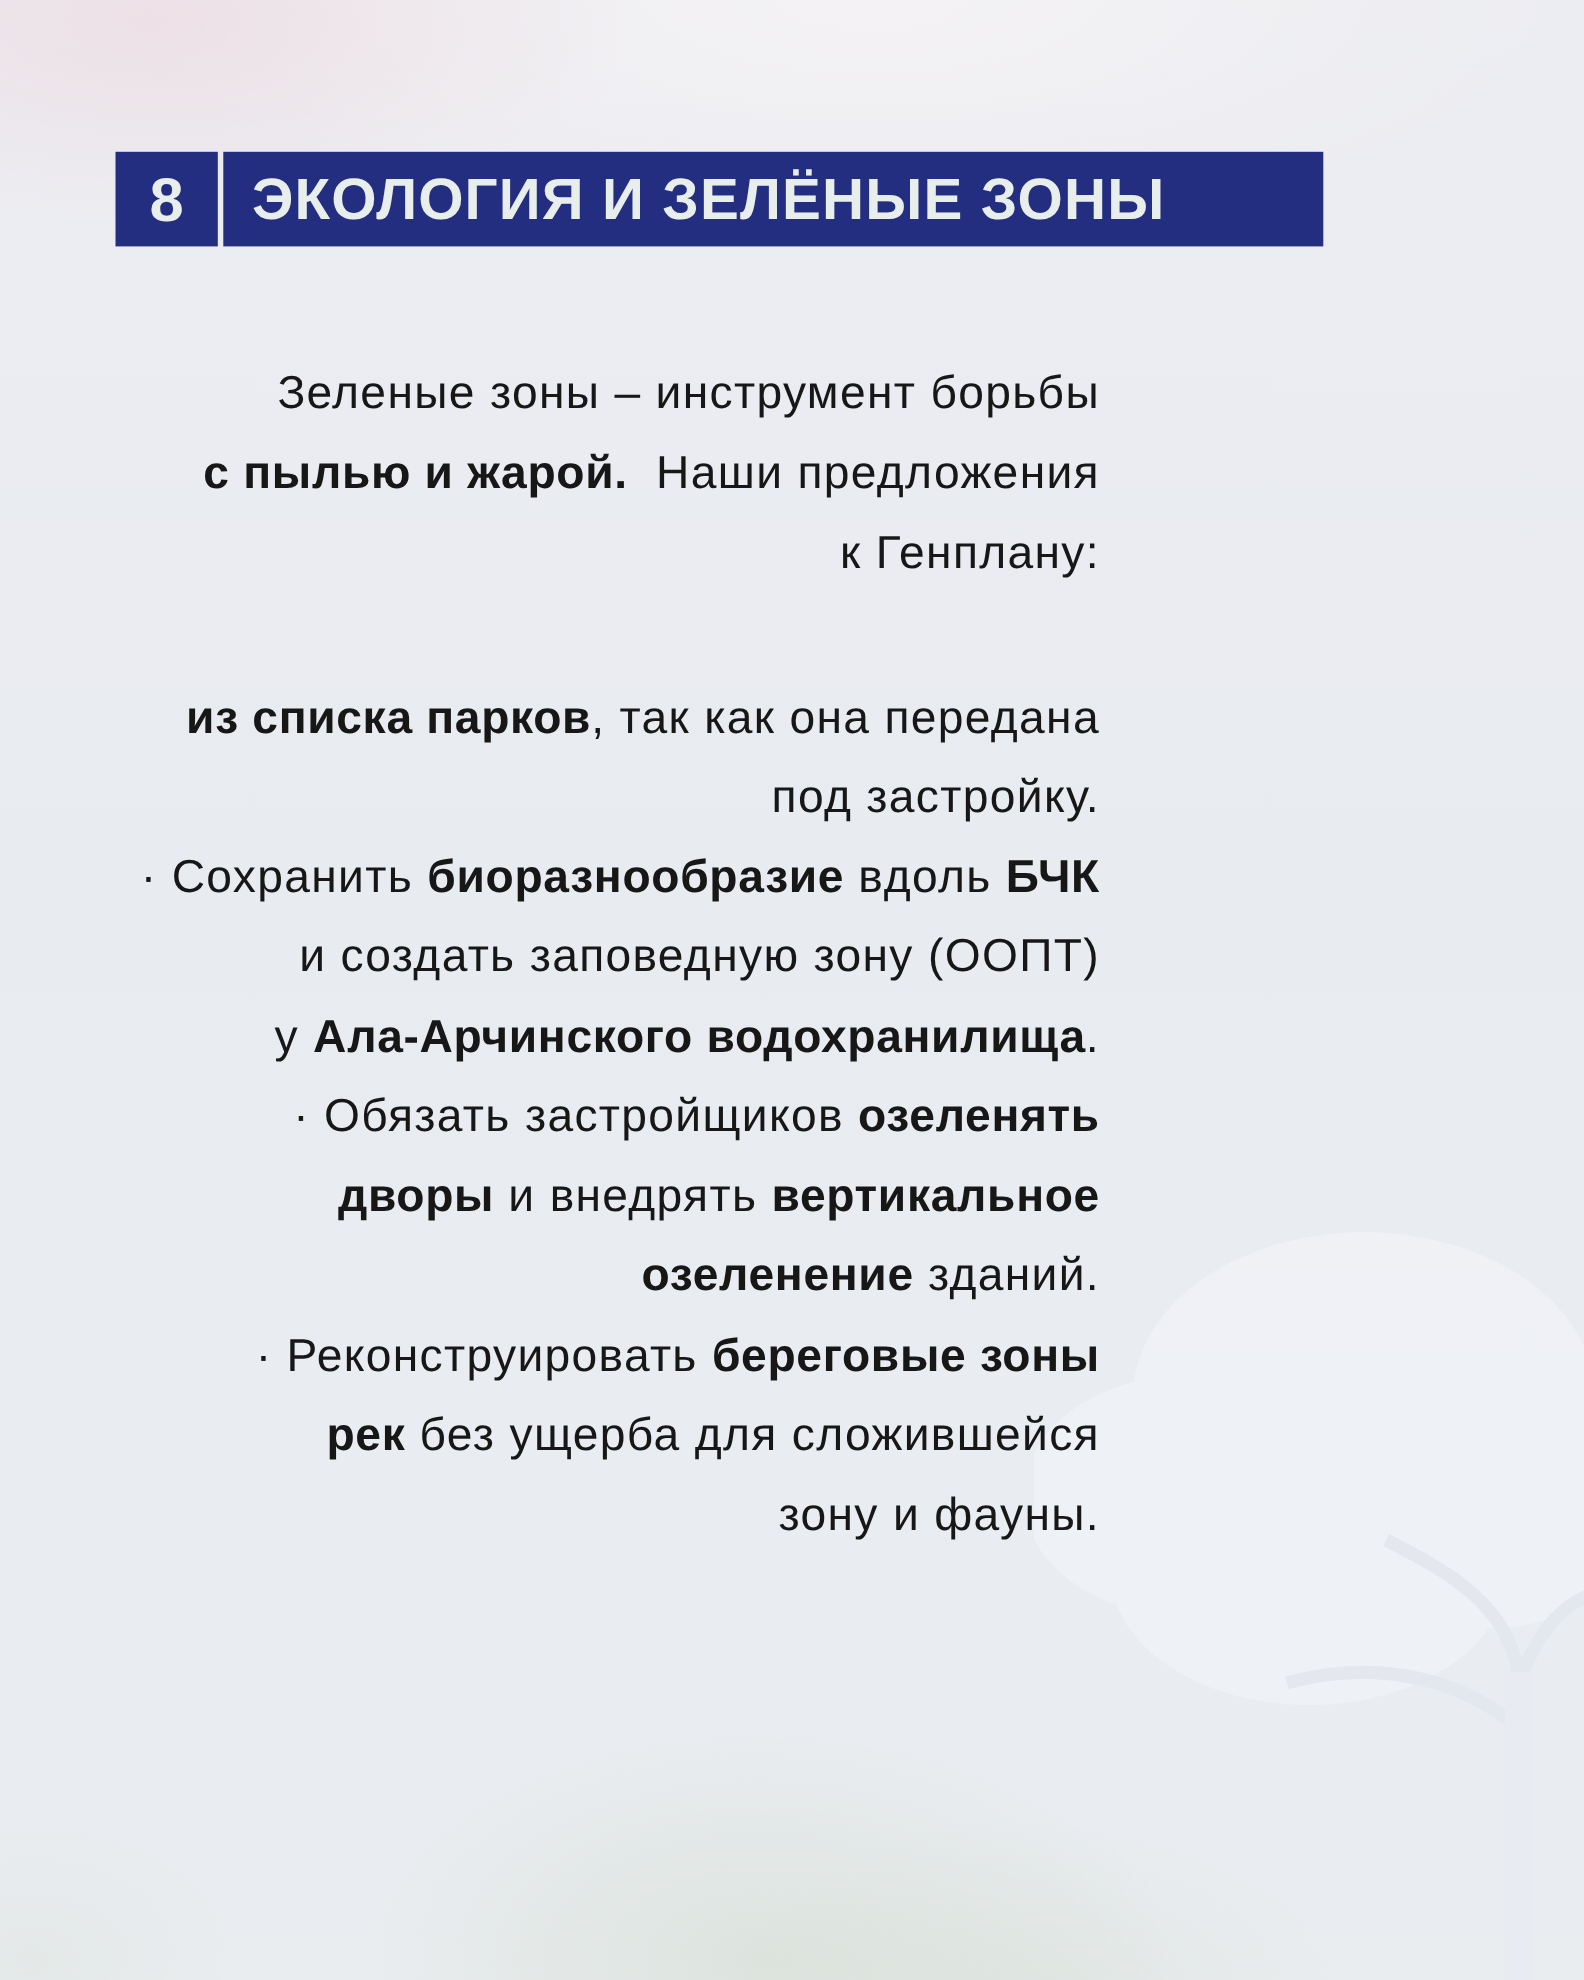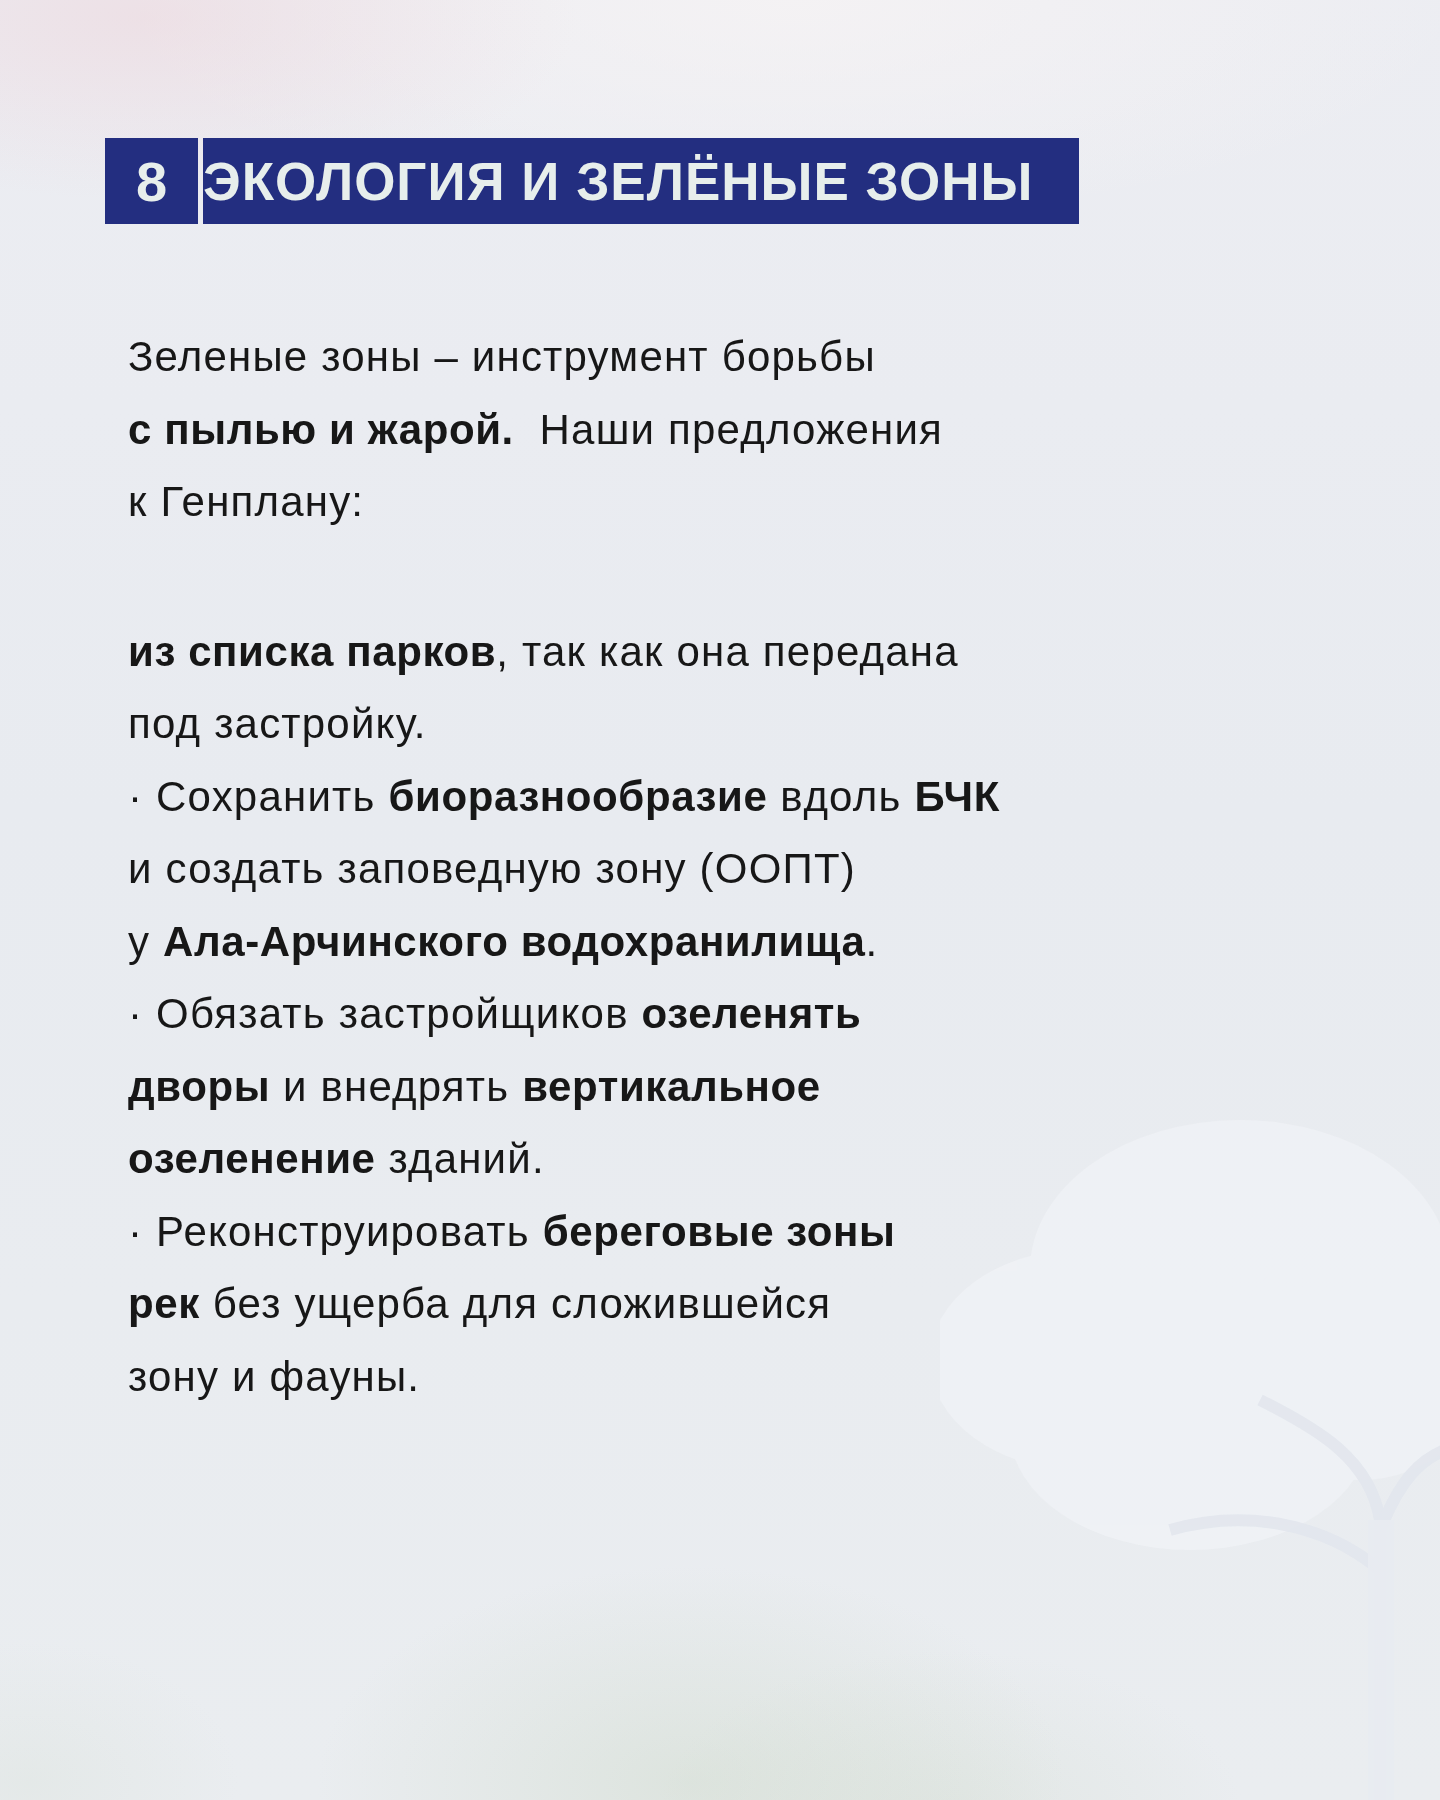--- a/index.html
+++ b/index.html
@@ -19,31 +19,31 @@
   .bg-art{position:absolute;left:940px;top:1100px;width:520px;height:720px;pointer-events:none;}
   
   .header{position:absolute;left:105px;top:138px;display:flex;align-items:stretch;}
   .badge{
     width:93px;height:86px;background:#232e80;color:#e7eeec;
     display:flex;align-items:center;justify-content:center;
     font-weight:bold;font-size:56px;
   }
   .header-gap{width:5px;height:86px;}
   .titlebox{
-    width:876px;height:86px;background:#232e80;color:#e7eeec;
-    display:flex;align-items:center;box-sizing:border-box;
+    width:1000px;height:86px;background:#232e80;color:#e7eeec;
+    display:flex;align-items:center;box-sizing:border-box;padding-left:26px;
     font-weight:bold;font-size:53px;letter-spacing:1px;white-space:nowrap;
   }
   
   .content{
     position:absolute;left:128px;top:321px;color:#171717;
     font-size:42px;letter-spacing:1.2px;
   }
   .intro{margin-bottom:77px;}
-  .line{height:72.5px;line-height:72.5px;white-space:nowrap;}
+  .line{height:72.5px;line-height:72.5px;white-space:nowrap;text-align:right;}
   .line .b{font-weight:bold;letter-spacing:0.6px;}
 </style>
 </head>
 <body>
 
 <svg class="bg-art" viewBox="0 0 520 720" xmlns="http://www.w3.org/2000/svg" aria-hidden="true">
   <g fill="#f0f2f6" opacity="0.85">
     <ellipse cx="300" cy="170" rx="210" ry="150"></ellipse>
     <ellipse cx="140" cy="260" rx="150" ry="110"></ellipse>
     <ellipse cx="420" cy="260" rx="130" ry="120"></ellipse>

